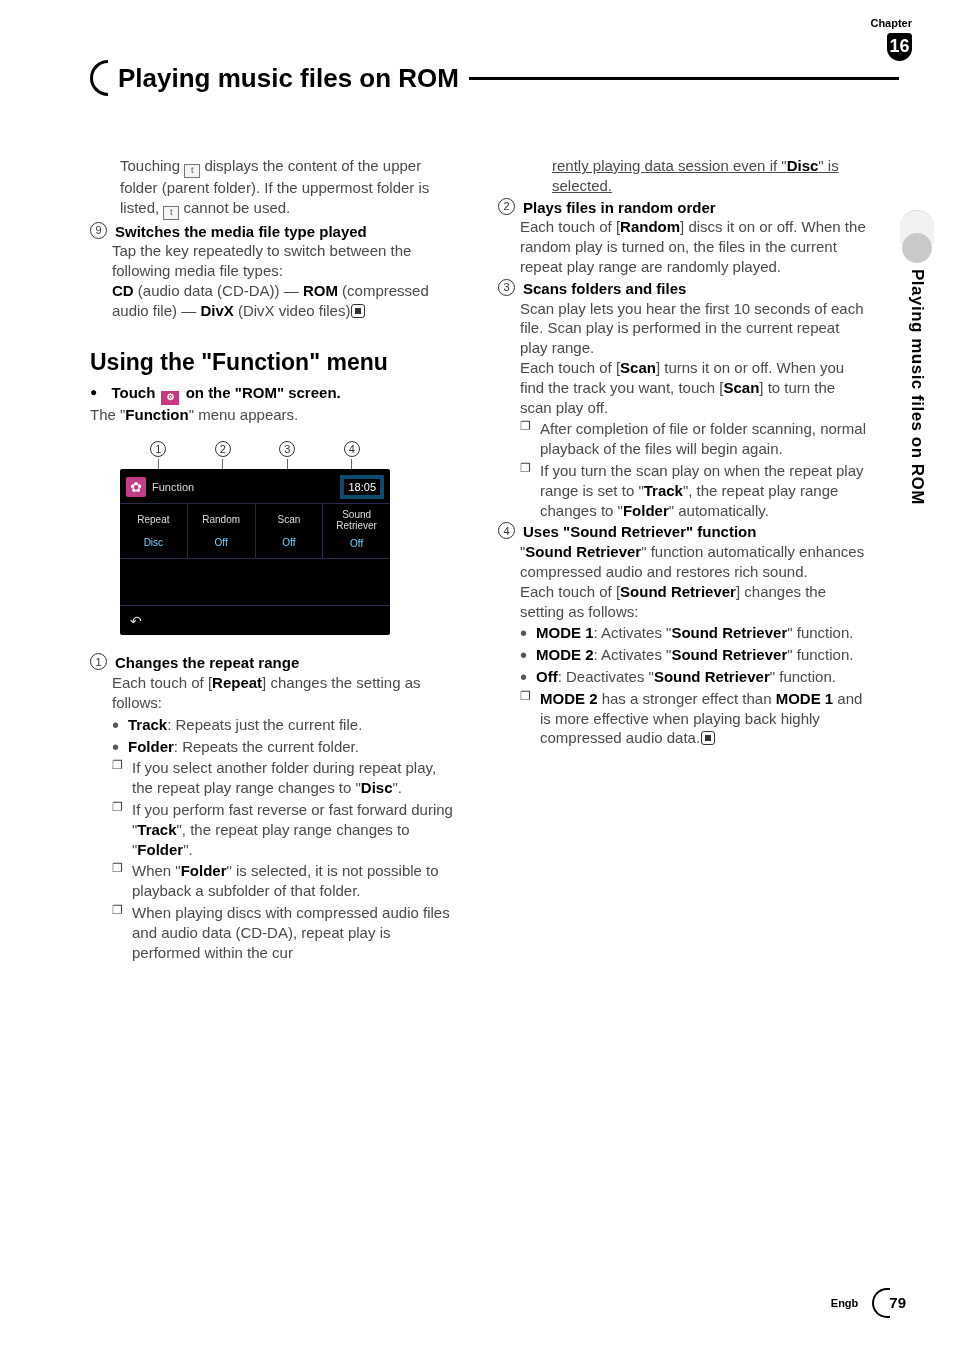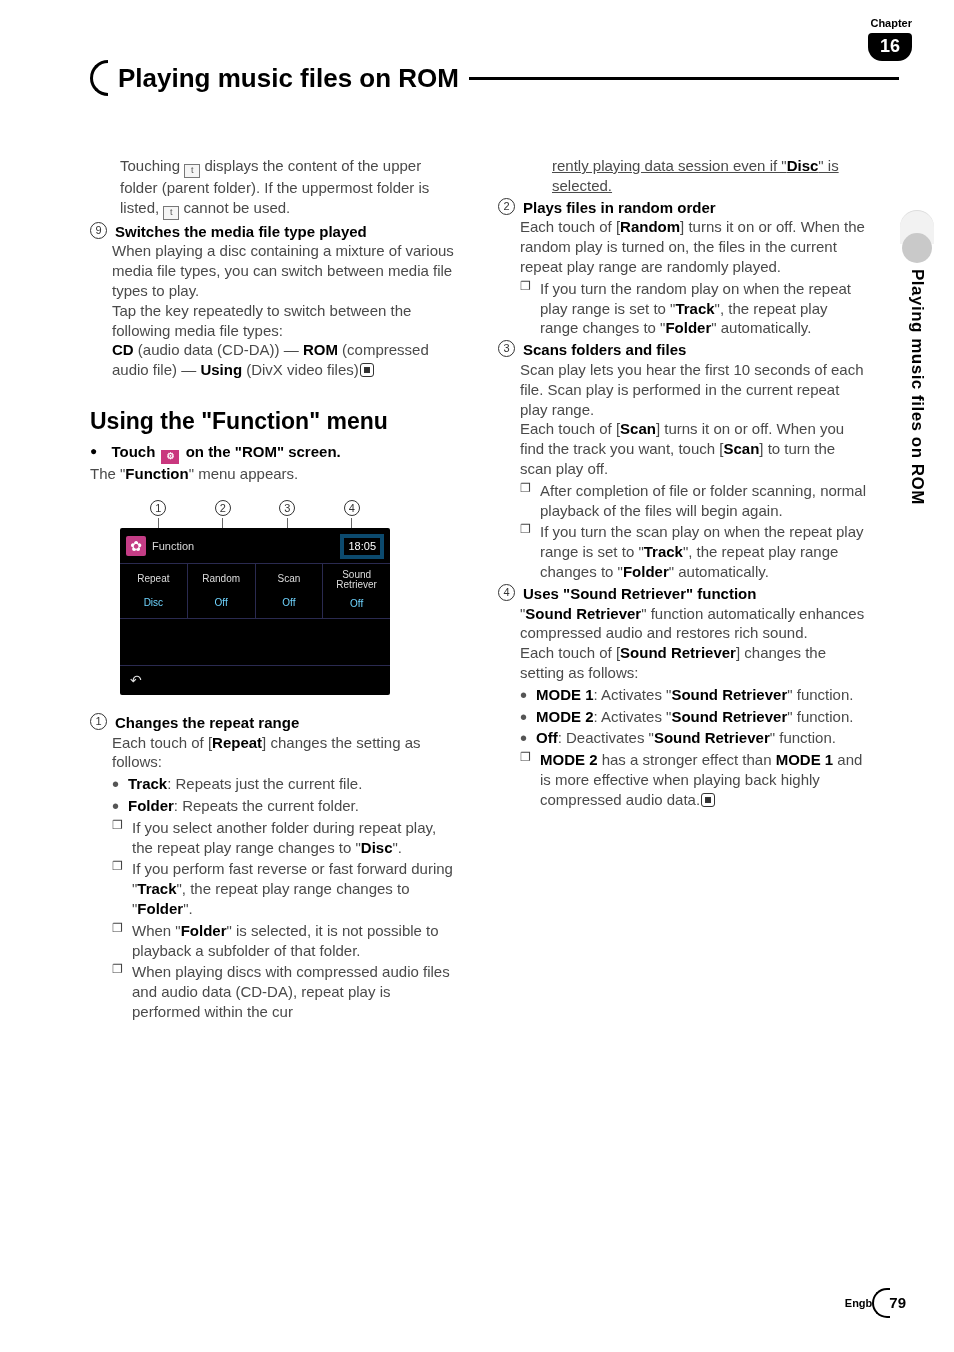--- a/index.html
+++ b/index.html
@@ -10,21 +10,21 @@
     background: #fff;
     width: 954px;
     height: 1352px;
     position: relative;
     padding: 28px 55px 40px 90px;
     line-height: 1.32;
   }
   .chapter-head { position: absolute; top: 16px; right: 42px; text-align: right; }
   .chapter-label { font-weight: bold; color: #000; font-size: 11px; }
   .chapter-badge {
-    background: #000; color: #fff; width: 44px; height: 28px;
+    background: #000; color: #fff; width: 25px; height: 28px;
     border-radius: 4px 4px 14px 14px; margin-left: auto; margin-top: 2px;
     font-weight: bold; display: flex; align-items: center; justify-content: center;
     font-size: 18px;
   }
   .title-bar {
     margin-top: 32px; display: flex; align-items: center; gap: 10px;
     margin-bottom: 60px;
   }
   .title-left-cap {
     width: 18px; height: 36px; border: 3px solid #000;
@@ -115,21 +115,21 @@
   ul.disc { list-style: none; padding-left: 0; }
   ul.disc > li { padding-left: 16px; position: relative; margin: 2px 0; }
   ul.disc > li::before { content: "•"; font-size: 20px; color: #555; position: absolute; left: 0; top: -3px; }
   ul.notes { list-style: none; padding-left: 0; }
   ul.notes > li { padding-left: 20px; position: relative; margin: 2px 0; }
   ul.notes > li::before { content: "❐"; color: #444; position: absolute; left: 0; top: 0; font-size: 12px; }
   .item { margin: 2px 0; }
   .item-head { display: flex; align-items: flex-start; gap: 4px; }
   .item-head .btxt { font-weight: bold; color: #000; }
   .item-body { margin-left: 22px; }
-  .footer { position: absolute; bottom: 34px; right: 48px; display: flex; align-items: center; }
+  .footer { position: absolute; bottom: 34px; right: 48px; display: flex; align-items: center; gap: 14px; }
   .foot-lang { font-size: 11px; font-weight: bold; color: #000; }
   .foot-pg { display: flex; align-items: center; justify-content: space-between; }
   .foot-arc { width: 18px; height: 30px; border: 2px solid #000; border-right: none; border-radius: 16px 0 0 16px; }
   .foot-num { font-weight: bold; color: #000; font-size: 15px; margin-left: -1px; }
 </style>
 </head>
 <body>
 
 <div class="chapter-head">
   <div class="chapter-label">Chapter</div>
@@ -153,24 +153,23 @@
     <p class="indent">
       <span>Touching </span><span class="up-icon">t</span><span> displays the content of the upper folder (parent folder). If the uppermost folder is listed, </span><span class="up-icon">t</span><span> cannot be used.</span>
     </p>
 
     <div class="item">
       <div class="item-head">
         <span class="circ-num">9</span>
         <span class="btxt">Switches the media file type played</span>
       </div>
       <div class="item-body">
-        <p>When playing a disc containing a mixture of various media file types, you can switch between media file types to play.</p>
         <p>Tap the key repeatedly to switch between the following media file types:</p>
         <p>
-          <span class="b">CD</span><span> (audio data (CD-DA)) — </span><span class="b">ROM</span><span> (compressed audio file) — </span><span class="b">Using</span><span> (DivX video files)</span><span class="stop-icon"></span>
+          <span class="b">CD</span><span> (audio data (CD-DA)) — </span><span class="b">ROM</span><span> (compressed audio file) — </span><span class="b">DivX</span><span> (DivX video files)</span><span class="stop-icon"></span>
         </p>
       </div>
     </div>
 
     <h2>Using the "Function" menu</h2>
     <p class="bullet-lead">
       Touch <span class="func-icon">⚙</span> on the "ROM" screen.
     </p>
     <p>
       <span>The "</span><span class="b">Function</span><span>" menu appears.</span>
@@ -248,25 +247,22 @@
       <span>rently playing data session even if "</span><span class="b">Disc</span><span>" is selected.</span>
     </p>
 
     <div class="item">
       <div class="item-head">
         <span class="circ-num">2</span>
         <span class="btxt">Plays files in random order</span>
       </div>
       <div class="item-body">
         <p>
-          <span>Each touch of [</span><span class="b">Random</span><span>] turns it on or off. When the random play is turned on, the files in the current repeat play range are randomly played.</span>
-        </p>
-        <ul class="notes">
-          <li><span>If you turn the random play on when the repeat play range is set to "</span><span class="b">Track</span><span>", the repeat play range changes to "</span><span class="b">Folder</span><span>" automatically.</span></li>
-        </ul>
+          <span>Each touch of [</span><span class="b">Random</span><span>] discs it on or off. When the random play is turned on, the files in the current repeat play range are randomly played.</span>
+        </p>
       </div>
     </div>
 
     <div class="item">
       <div class="item-head">
         <span class="circ-num">3</span>
         <span class="btxt">Scans folders and files</span>
       </div>
       <div class="item-body">
         <p>Scan play lets you hear the first 10 seconds of each file. Scan play is performed in the current repeat play range.</p>

